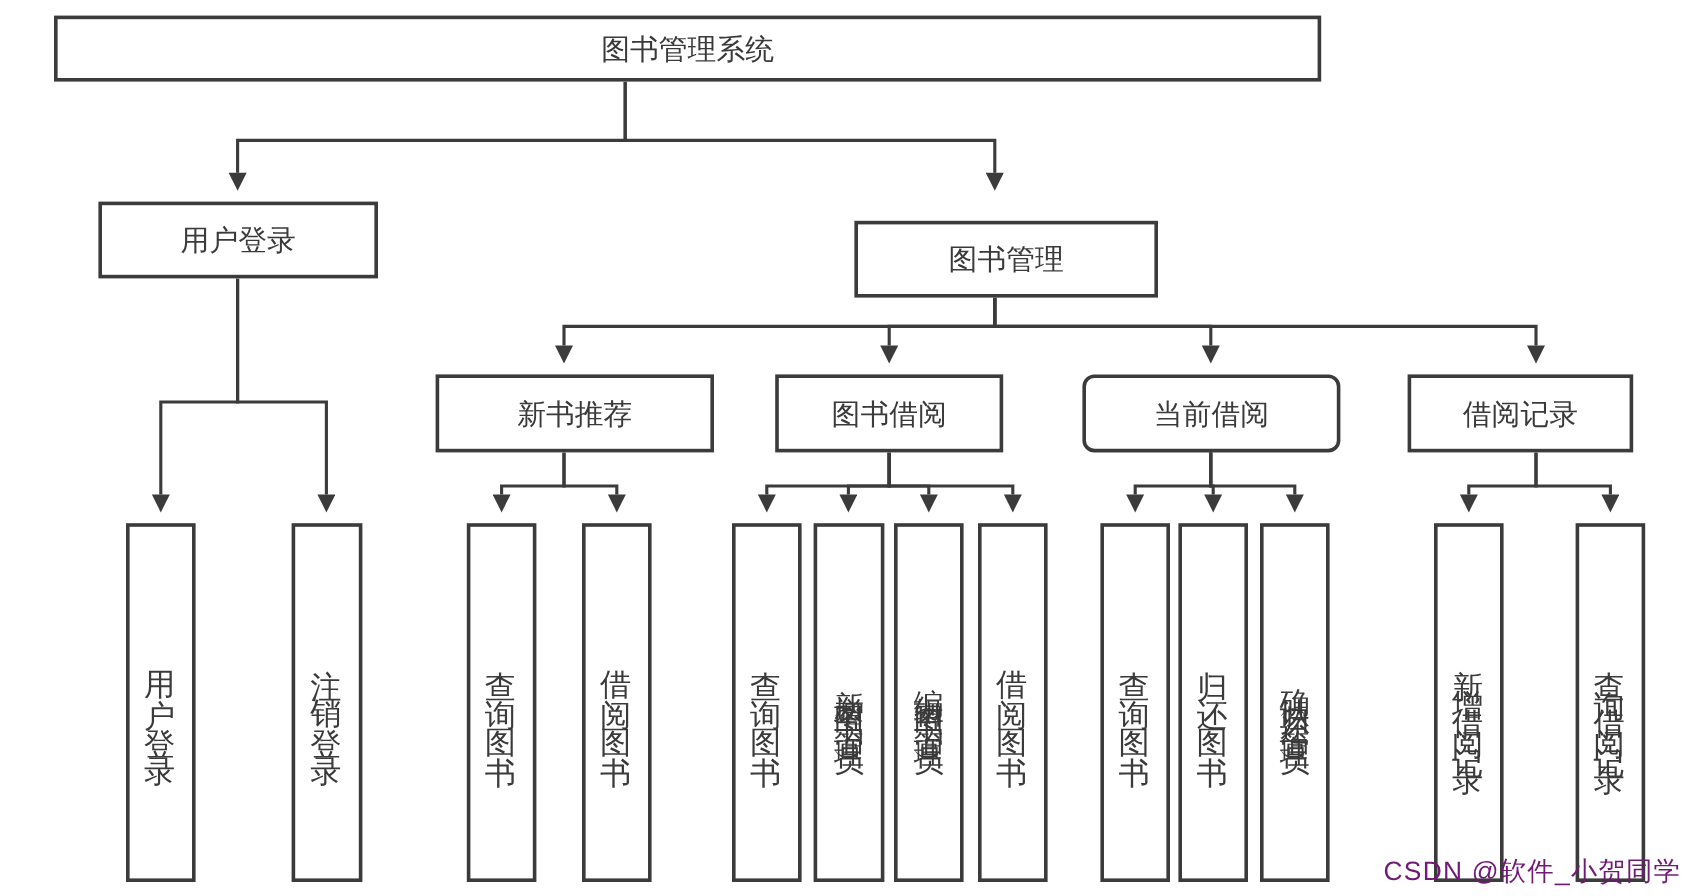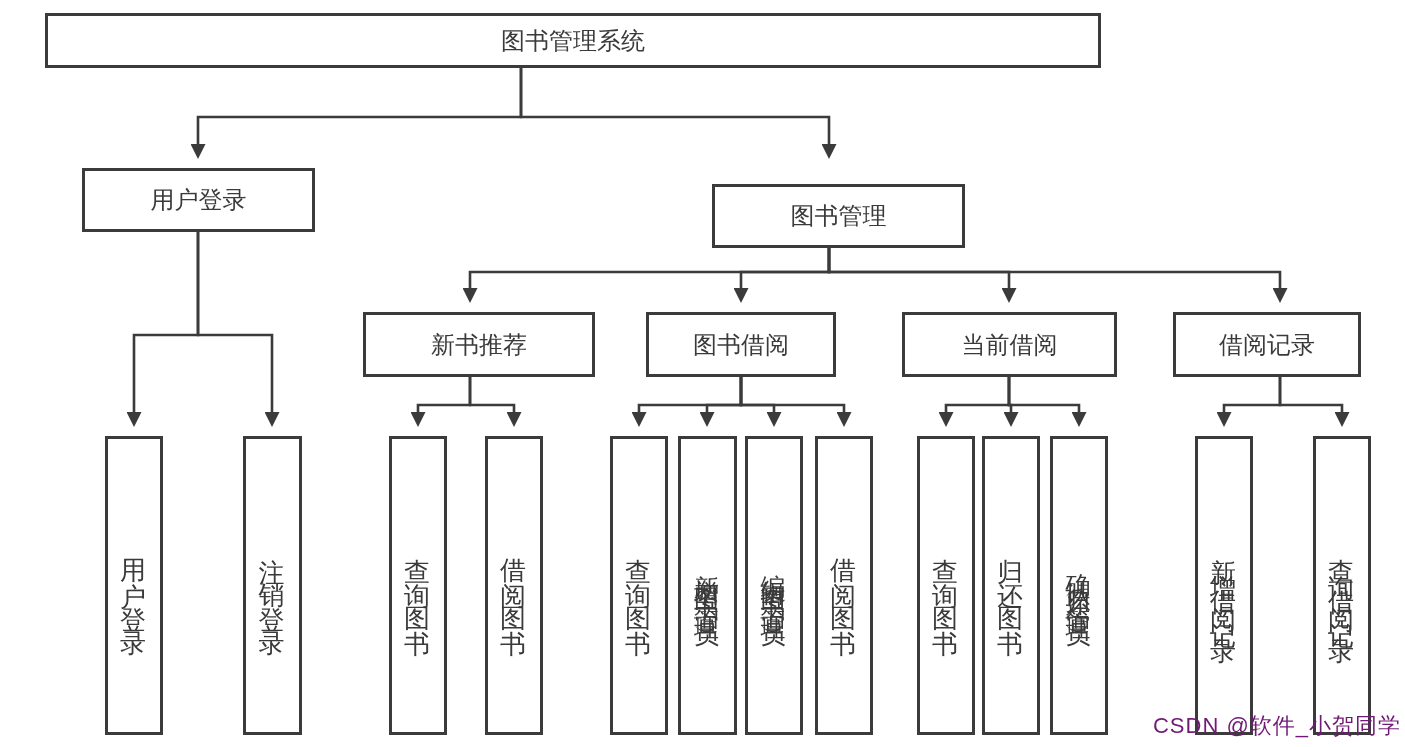--- a/index.html
+++ b/index.html
@@ -88,21 +88,21 @@
   <div class="box" style="left:712px;top:184px;width:253px;height:64px;text-align:center;">
     <span>图书管理</span>
   </div>
 
   <div class="box" style="left:363px;top:312px;width:232px;height:65px;">
     <span>新书推荐</span>
   </div>
   <div class="box" style="left:646px;top:312px;width:190px;height:65px;">
     <span>图书借阅</span>
   </div>
-  <div class="box" style="left:902px;top:312px;width:215px;height:65px;">
+  <div class="box" style="left:902px;top:312px;width:215px;height:65px;border-radius:10px;">
     <span>当前借阅</span>
   </div>
   <div class="box" style="left:1173px;top:312px;width:188px;height:65px;">
     <span>借阅记录</span>
   </div>
 
   <div class="box vbox sp-l" style="left:105px;top:436px;width:58px;height:299px;">
     <span>用户登录</span>
   </div>
   <div class="box vbox sp-l" style="left:243px;top:436px;width:59px;height:299px;">

